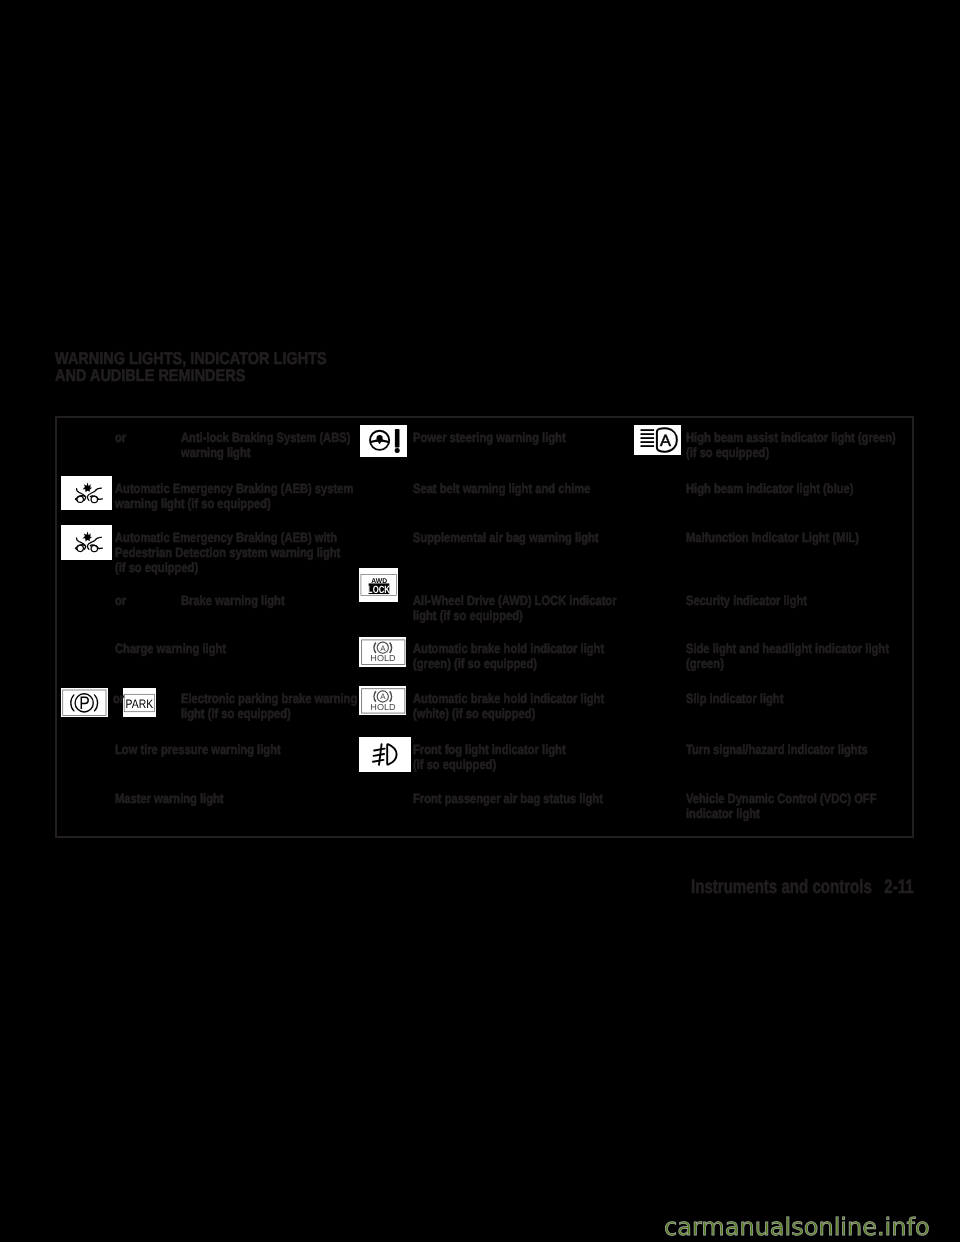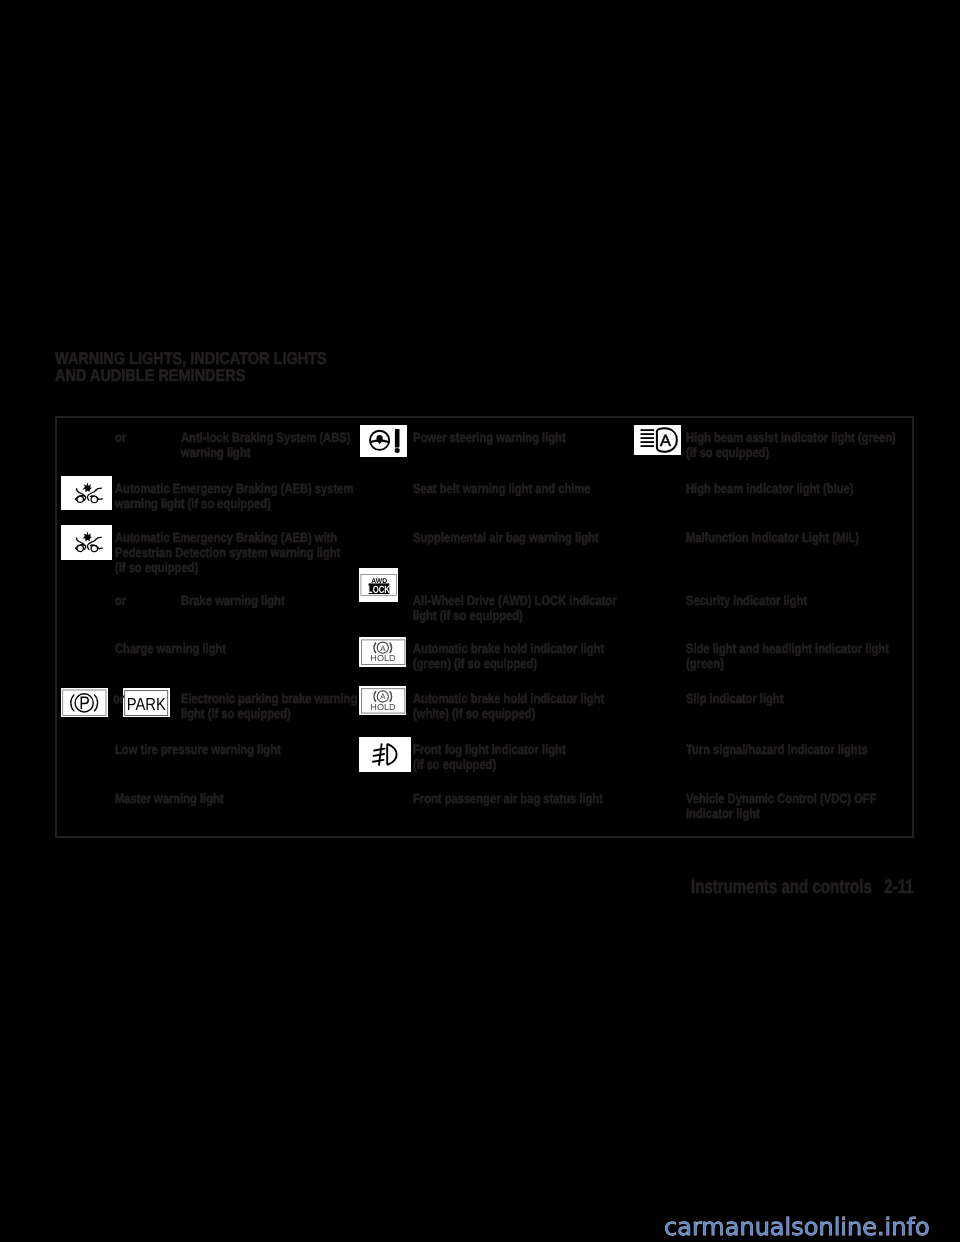--- a/index.html
+++ b/index.html
@@ -17,21 +17,21 @@
   .table{position:absolute;left:54.9px;top:416.3px;width:859px;height:421.6px;
        border:2.2px solid #231f20;box-sizing:border-box;}
 
   .footer{position:absolute;left:690.9px;top:877.7px;color:#231f20;
        font-weight:bold;font-size:19.4px;line-height:19.4px;white-space:pre;
        transform:scale3d(0.777,1,1);transform-origin:left top;
        -webkit-text-stroke:0.6px #231f20;}
   .footer .pg{display:inline-block;margin-left:16px;}
 
   .watermark{position:absolute;left:664px;top:1214.8px;
-       color:#3b82f6;font-size:24px;line-height:24px;
+       color:#4d7c0f;font-size:24px;line-height:24px;
        font-family:"DejaVu Sans",sans-serif;white-space:pre;transform:translateZ(0);
        -webkit-text-stroke:0.75px #a8a8a8;}
 
   .lbl{position:absolute;color:#231f20;font-size:13.4px;font-weight:bold;
        line-height:15.3px;white-space:pre;transform:scale3d(0.834,1,1);transform-origin:left top;
        -webkit-text-stroke:0.6px #231f20;}
 
   .ibox{position:absolute;background:#fff;box-sizing:border-box;transform:translateZ(0);}
   .ibox svg{display:block;width:100%;height:100%;transform:translateZ(0);}
 </style>
@@ -163,21 +163,21 @@
   <div class="ibox" style="left:60.9px;top:687.7px;width:47px;height:29.8px">
     <svg viewBox="0 0 47 29.8" xmlns="http://www.w3.org/2000/svg">
       <rect x="1.7" y="2.0" width="43.3" height="25.5" fill="none" stroke="#727272" stroke-width="0.8"></rect>
       <circle cx="23.2" cy="14.9" r="9.1" fill="none" stroke="#000" stroke-width="1.35"></circle>
       <path d="M12.9 6.9 A11.9 11.9 0 0 0 12.9 22.9" fill="none" stroke="#000" stroke-width="1.35" stroke-linecap="round"></path>
       <path d="M33.5 6.9 A11.9 11.9 0 0 1 33.5 22.9" fill="none" stroke="#000" stroke-width="1.35" stroke-linecap="round"></path>
       <text x="23.6" y="21.5" font-family="Liberation Sans,sans-serif" font-size="18" text-anchor="middle" fill="#000" transform="translate(23.6,21.5) scale(0.88 1) translate(-23.6,-21.5)">P</text>
     </svg>
   </div>
 
-  <div class="ibox" style="left:123.2px;top:687.7px;width:47px;height:29.8px">
+  <div class="ibox" style="left:123.2px;top:687.7px;width:33px;height:29.8px">
     <svg viewBox="0 0 47 29.8" xmlns="http://www.w3.org/2000/svg">
       <rect x="1.7" y="2.6" width="43.0" height="24.9" fill="none" stroke="#575757" stroke-width="0.9"></rect>
       <text x="23.3" y="22.4" font-family="Liberation Sans,sans-serif" font-size="17.5" text-anchor="middle" fill="#000" transform="translate(23.3,22.4) scale(0.845 1) translate(-23.3,-22.4)">PARK</text>
     </svg>
   </div>
 
   <div class="lbl" style="left:115.2px;top:429.5px">or</div>
   <div class="lbl" style="left:181.4px;top:429.5px">Anti-lock Braking System (ABS)
 warning light</div>
   <div class="lbl" style="left:412.6px;top:429.5px">Power steering warning light</div>

